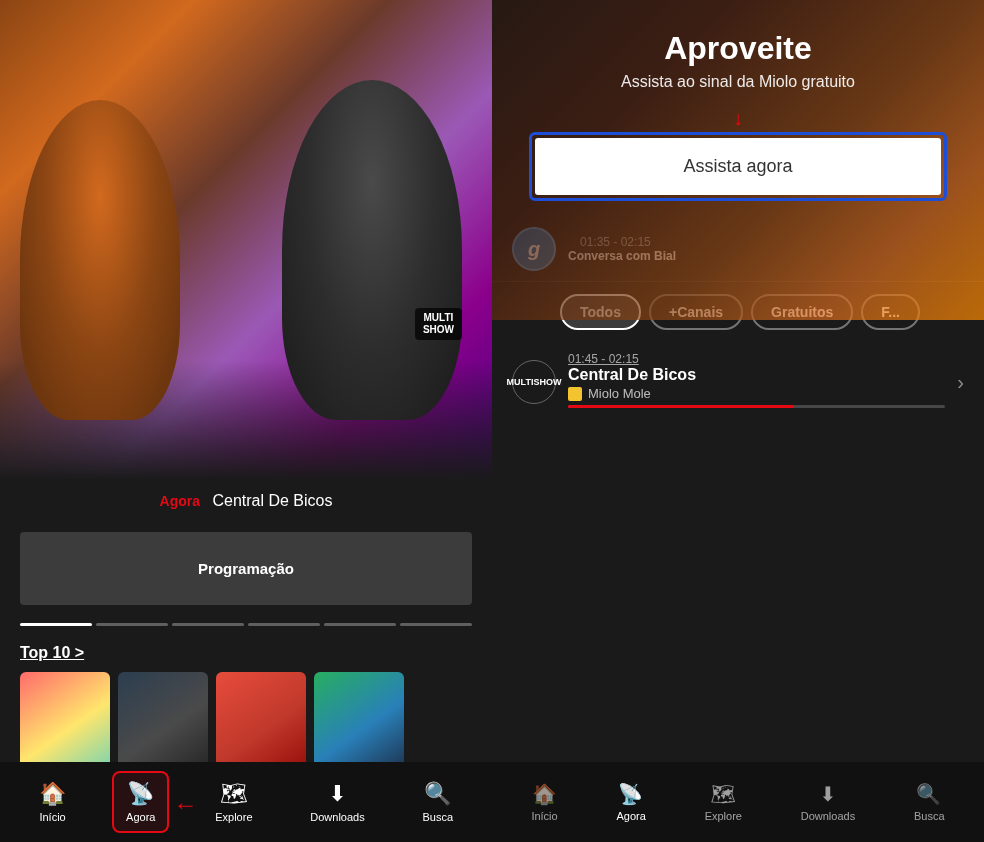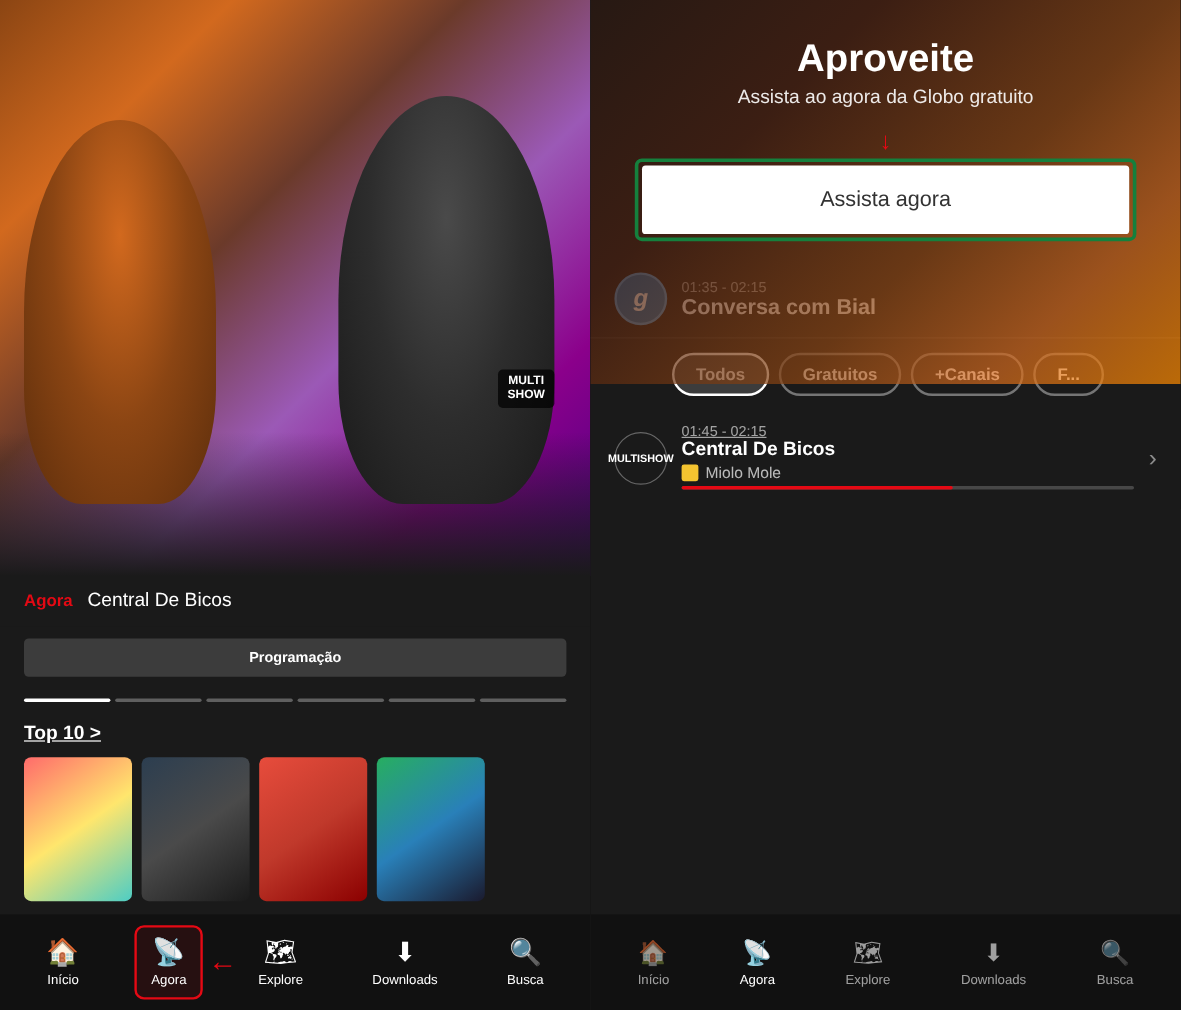--- a/index.html
+++ b/index.html
@@ -75,20 +75,21 @@
       color: white;
       font-size: 10px;
       font-weight: bold;
       line-height: 1.2;
       text-align: center;
     }
 
     .hero-title-area {
       padding: 12px 20px;
       background: #1a1a1a;
+      text-align: center;
     }
 
     .now-label {
       color: #e50914;
       font-size: 14px;
       font-weight: bold;
       display: inline;
     }
 
     .show-title {
@@ -120,22 +121,22 @@
       justify-content: center;
       gap: 6px;
     }
 
     .btn-schedule {
       flex: 1;
       background: rgba(255,255,255,0.15);
       color: white;
       border: none;
       border-radius: 4px;
-      padding: 9px;
-      font-size: 12px;
+      padding: 28px;
+      font-size: 15px;
       font-weight: bold;
       cursor: pointer;
     }
 
     .progress-bar-area {
       padding: 8px 20px;
       display: flex;
       gap: 4px;
     }
 
@@ -285,21 +286,21 @@
 
     .red-arrow {
       display: block;
       text-align: center;
       color: #e50914;
       font-size: 20px;
       margin-bottom: 2px;
     }
 
     .assista-agora-btn-container {
-      border: 3px solid #15803d;
+      border: 3px solid #1d4ed8;
       border-radius: 6px;
       padding: 3px;
       margin: 0 5px 16px;
     }
 
     .assista-agora-btn {
       width: 100%;
       background: white;
       color: #333;
       border: none;
@@ -340,25 +341,26 @@
       font-style: italic;
     }
 
     .channel-info {
       flex: 1;
     }
 
     .channel-time {
       color: rgba(255,255,255,0.6);
       font-size: 12px;
+      margin-left: 12px;
     }
 
     .channel-show-name {
       color: white;
-      font-size: 18px;
+      font-size: 12px;
       font-weight: bold;
     }
 
     .filter-pills {
       display: flex;
       gap: 8px;
       padding: 12px 20px;
       overflow-x: auto;
       margin-left: 48px;
     }
@@ -563,41 +565,41 @@
   </div>
 
 </div>
 
 <div class="right-panel">
 
   <div class="right-hero-bg"></div>
 
   <div class="right-content">
     <h1 class="aproveite-title">Aproveite</h1>
-    <p class="subtitle-text">Assista ao agora da Globo gratuito</p>
+    <p class="subtitle-text">Assista ao sinal da Miolo gratuito</p>
     <span class="red-arrow">↓</span>
     <div class="assista-agora-btn-container">
       <button class="assista-agora-btn">Assista agora</button>
     </div>
   </div>
 
   <div class="channel-item">
     <div class="channel-logo globo-logo">
       <span class="globo-g">g</span>
     </div>
     <div class="channel-info">
       <div class="channel-time">01:35 - 02:15</div>
       <div class="channel-show-name">Conversa com Bial</div>
     </div>
   </div>
 
   <div class="filter-pills">
     <button class="pill active-pill">Todos</button>
+    <button class="pill">+Canais</button>
     <button class="pill">Gratuitos</button>
-    <button class="pill">+Canais</button>
     <button class="pill">F...</button>
   </div>
 
   <div class="channel-item2">
     <div class="channel-logo multishow-logo">
       <div>MULTI</div>
       <div>SHOW</div>
     </div>
     <div class="channel2-info">
       <div class="channel2-time">01:45 - 02:15</div>

